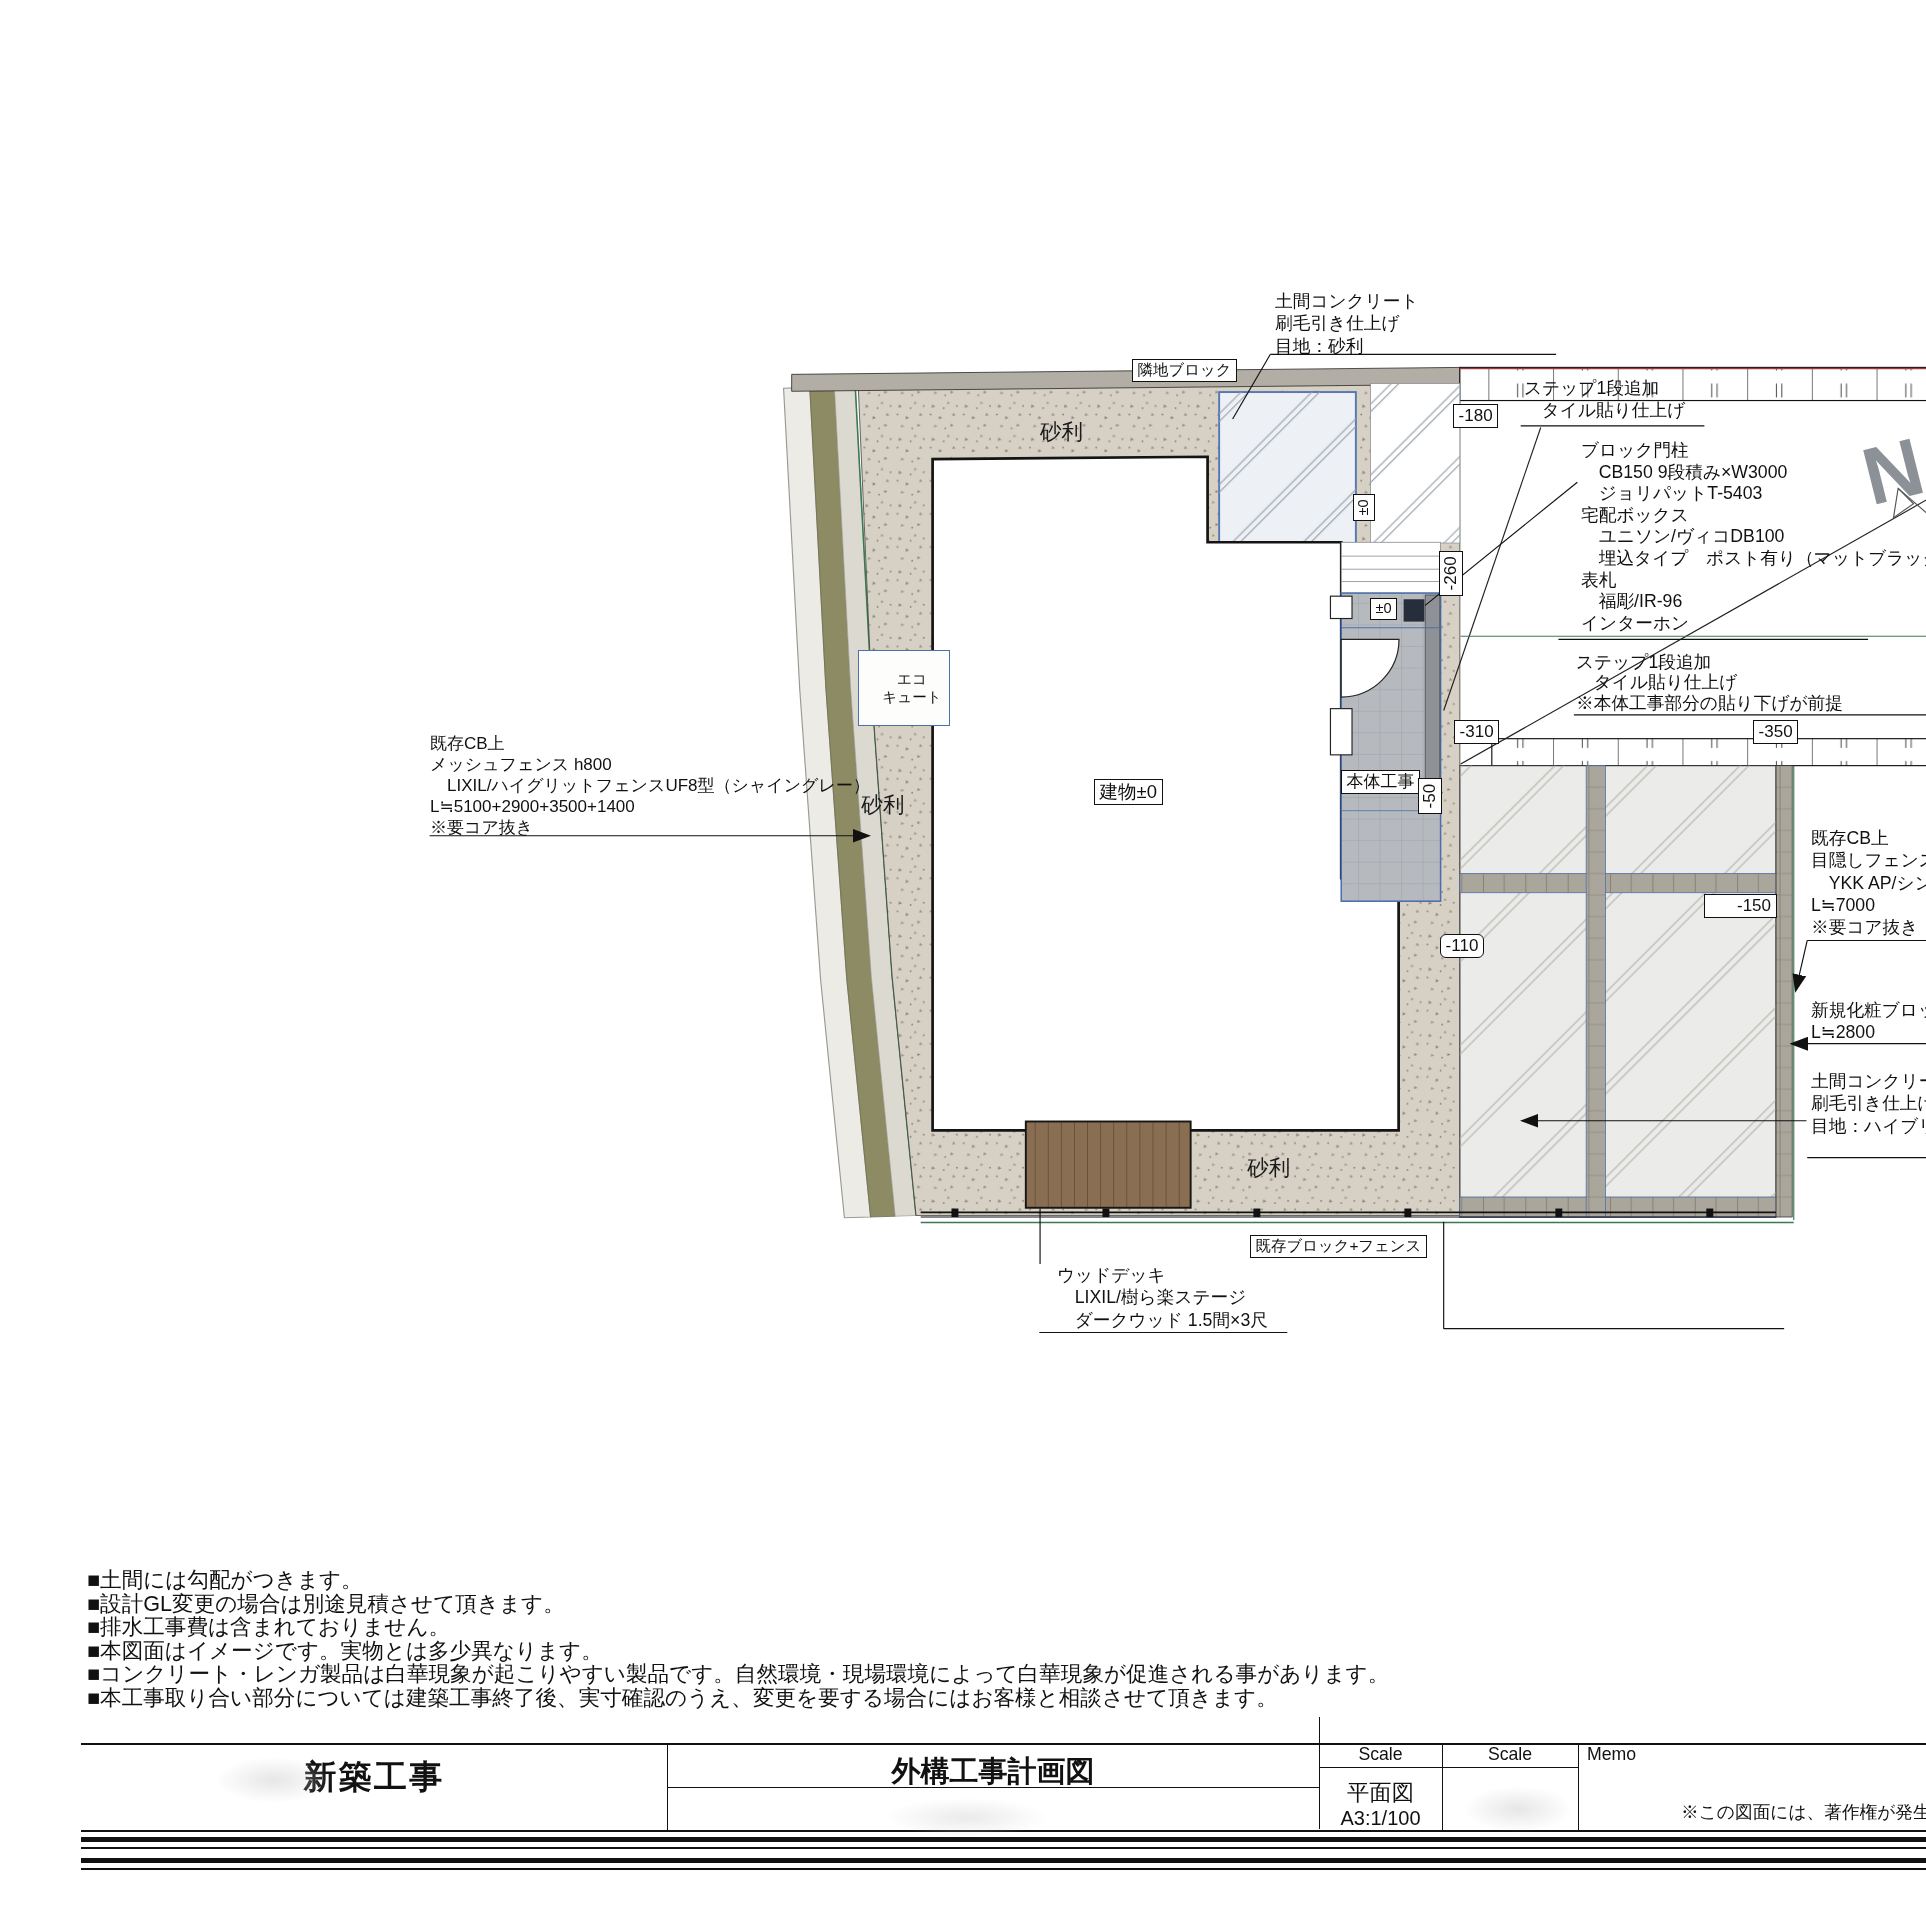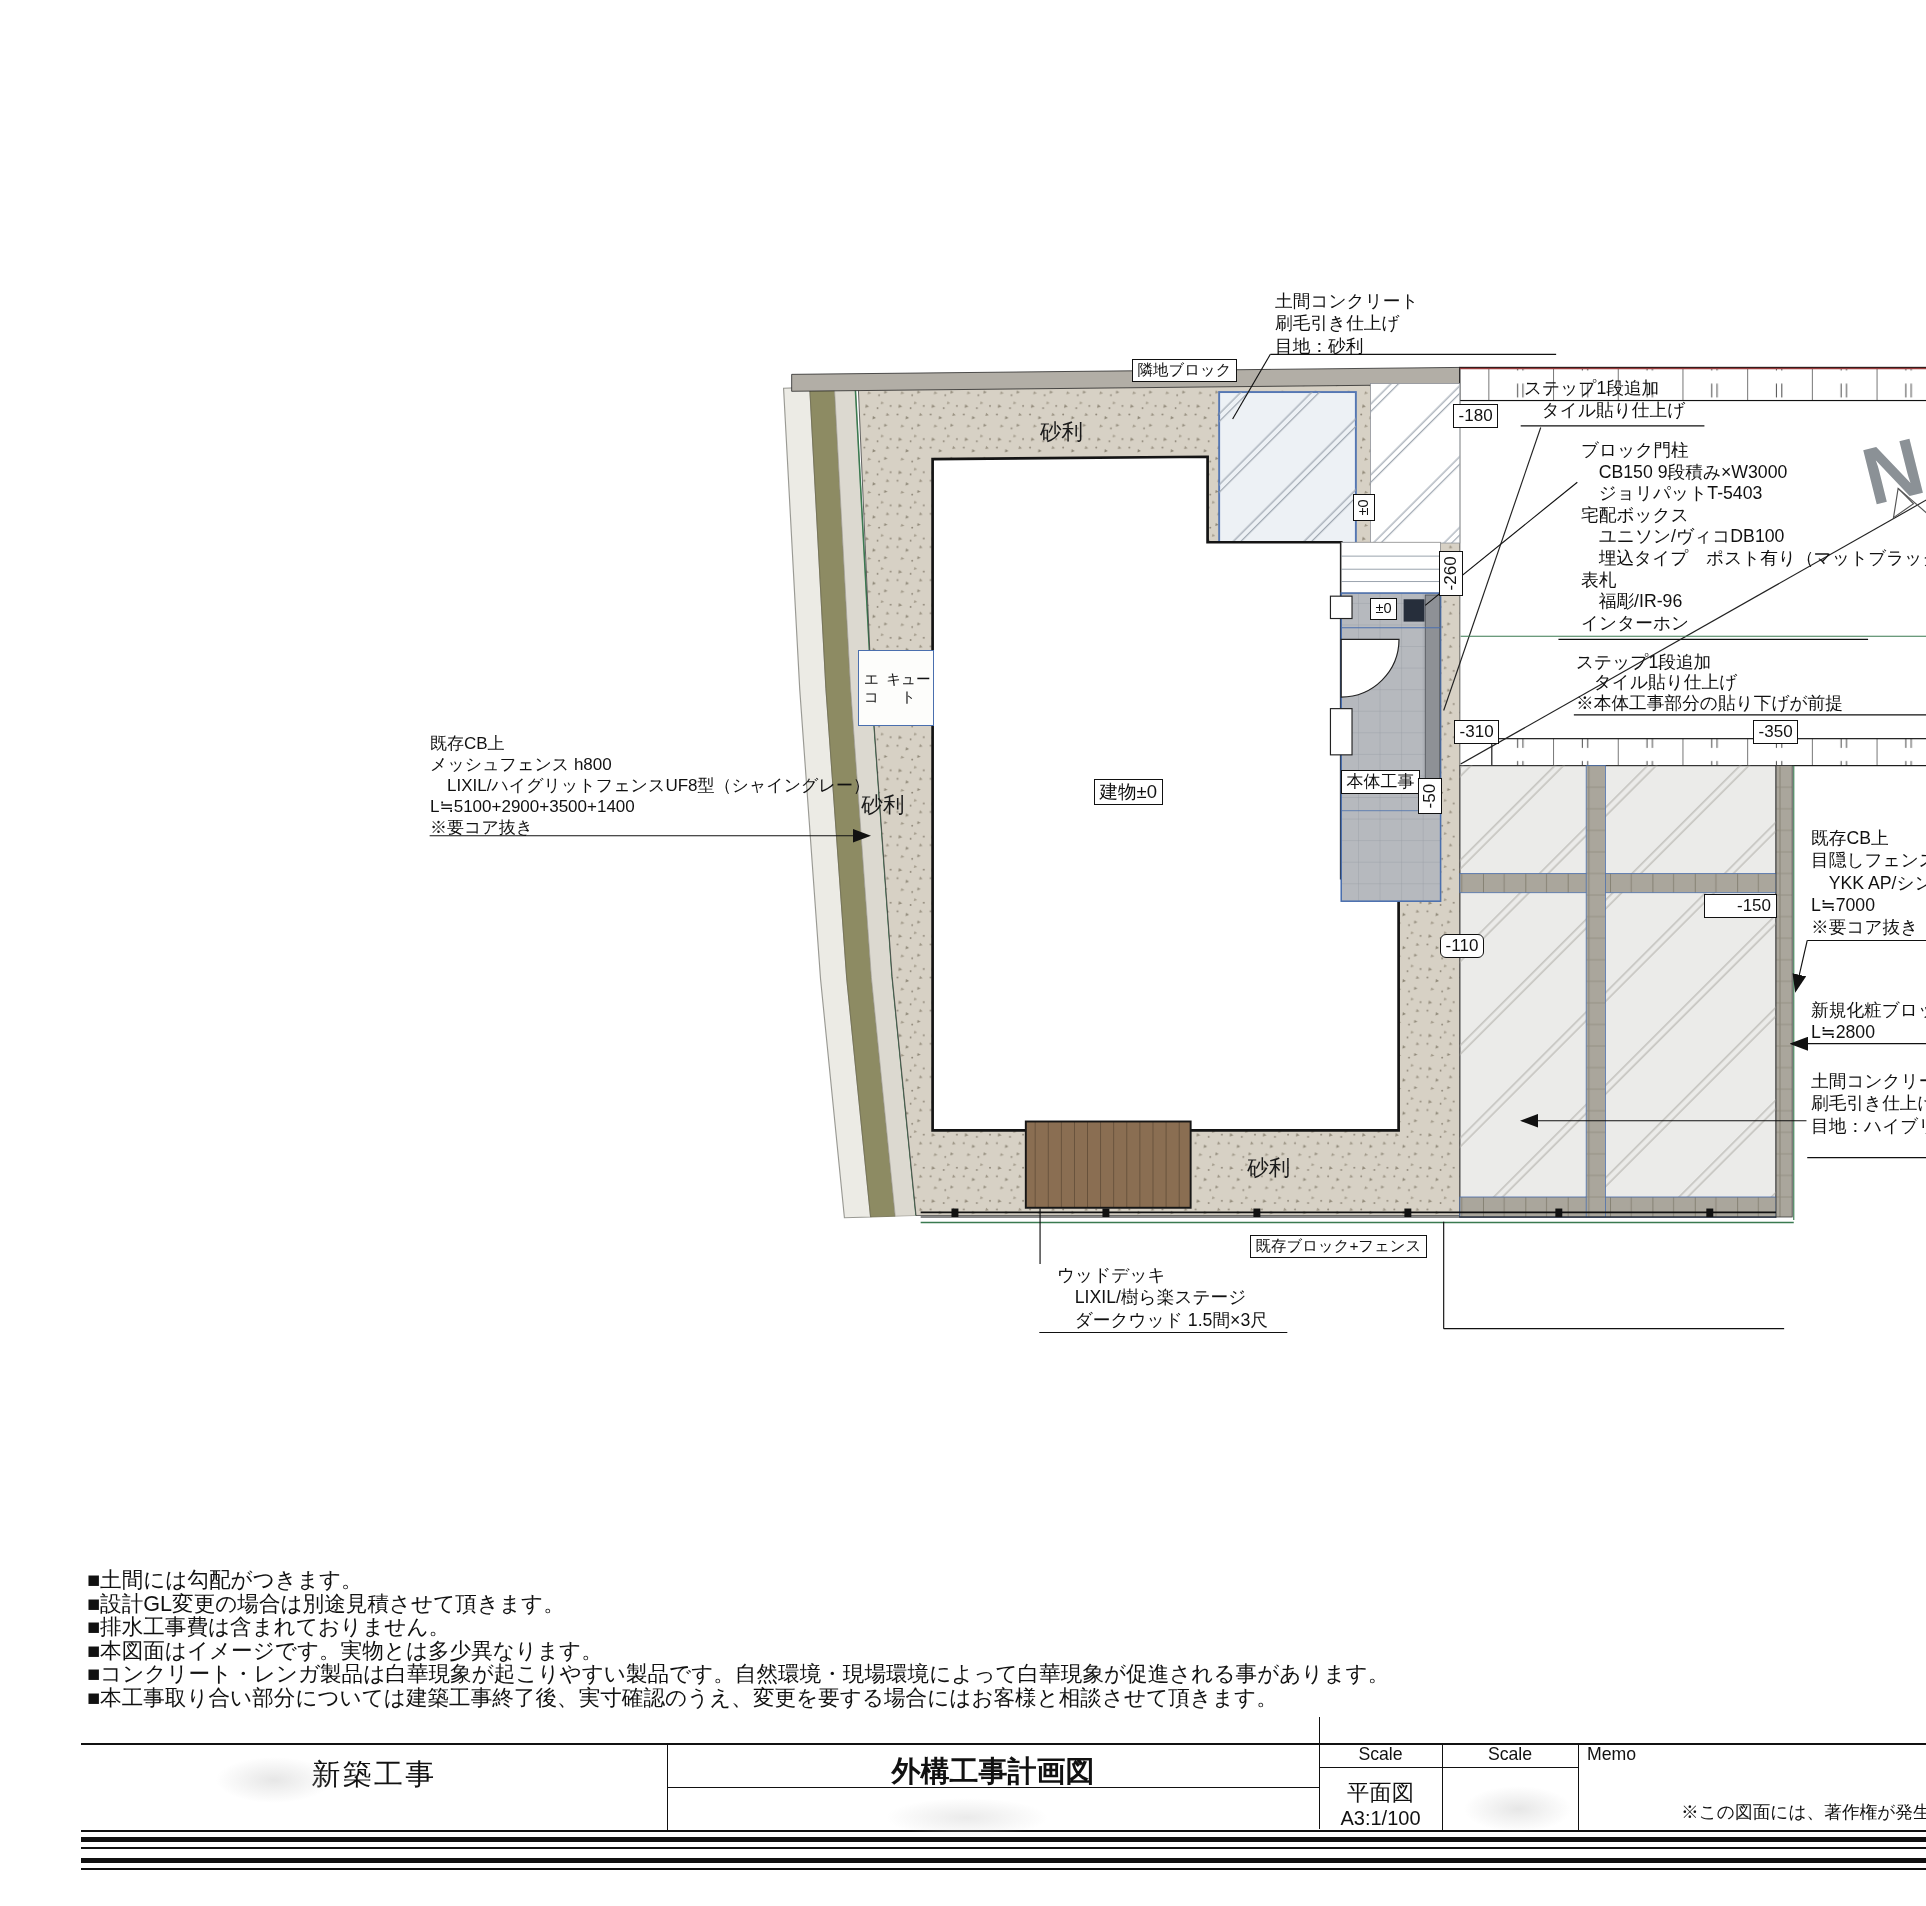--- a/index.html
+++ b/index.html
@@ -7,21 +7,21 @@
   #canvas{position:relative;width:2218px;height:1906px;background:#ffffff;overflow:hidden;}
   #plan-svg{position:absolute;left:0;top:0;}
   .ann{position:absolute;font-size:17.7px;line-height:22.3px;color:#111;white-space:pre;}
   .ann div{white-space:pre;}
   .ann.sm{font-size:17px;line-height:21px;}
   .tag{position:absolute;background:#fff;border:1.2px solid #111;font-size:17px;line-height:1.05;padding:2.3px 4.6px;white-space:nowrap;}
   .tag.rot{transform:rotate(-90deg);transform-origin:0 0;}
   .tag.f40{font-size:15.4px;}
   .tag.f38{font-size:14.6px;}
   .tag.f48{font-size:18.5px;}
-  .ecobox{position:absolute;background:#fdfdfb;border:1.5px solid #4a6fae;display:flex;flex-direction:row;align-items:center;justify-content:center;font-size:14.6px;line-height:1.25;text-align:center;}
+  .ecobox{position:absolute;background:#fdfdfb;border:1.5px solid #4a6fae;display:flex;flex-direction:column;align-items:center;justify-content:center;font-size:14.6px;line-height:1.25;text-align:center;padding-left:16px;}
   .notes{position:absolute;font-size:21.6px;line-height:23.5px;white-space:pre;}
   .tline{position:absolute;background:#111;}
   .tb-text{position:absolute;text-align:center;}
   .blob{position:absolute;border-radius:50%;background:radial-gradient(closest-side,#d6d6d6,rgba(255,255,255,0));}
 </style>
 </head>
 <body>
 
 <div id="canvas">
 
@@ -231,21 +231,21 @@
 
 <div>
   <div class="tline" style="left:81px;top:1743px;width:2061px;height:1.5px;"></div>
   <div class="tline" style="left:667px;top:1743px;width:1.2px;height:87px;"></div>
   <div class="tline" style="left:1319px;top:1717px;width:1.2px;height:112px;"></div>
   <div class="tline" style="left:1442px;top:1743px;width:1.2px;height:87px;"></div>
   <div class="tline" style="left:1578px;top:1743px;width:1.2px;height:87px;"></div>
   <div class="tline" style="left:1319px;top:1767px;width:259px;height:1.2px;"></div>
   <div class="tline" style="left:667px;top:1787px;width:652px;height:1.2px;"></div>
 
-  <div class="tb-text" style="left:81px;top:1755px;width:586px;font-size:29px;font-weight:normal;letter-spacing:2.3px;">新築工事</div>
+  <div class="tb-text" style="left:81px;top:1755px;width:586px;font-size:33px;font-weight:bold;letter-spacing:2.3px;">新築工事</div>
   <div class="tb-text" style="left:667px;top:1752px;width:652px;font-size:29px;font-weight:bold;">外構工事計画図</div>
   <div class="tb-text" style="left:1319px;top:1744px;width:123px;font-size:17.7px;">Scale</div>
   <div class="tb-text" style="left:1442px;top:1744px;width:136px;font-size:17.7px;">Scale</div>
   <div class="tb-text" style="left:1587px;top:1744px;width:154px;text-align:left;font-size:17.7px;">Memo</div>
   <div class="tb-text" style="left:1319px;top:1778px;width:123px;font-size:22.3px;">平面図</div>
   <div class="tb-text" style="left:1319px;top:1807px;width:123px;font-size:20px;">A3:1/100</div>
   <div class="tb-text" style="left:1578px;top:1800px;width:564px;font-size:17.7px;">※この図面には、著作権が発生いたします。</div>
 
   <div class="tline" style="left:81px;top:1830px;width:2061px;height:1.5px;"></div>
   <div class="tline" style="left:81px;top:1837px;width:2061px;height:5.4px;"></div>

